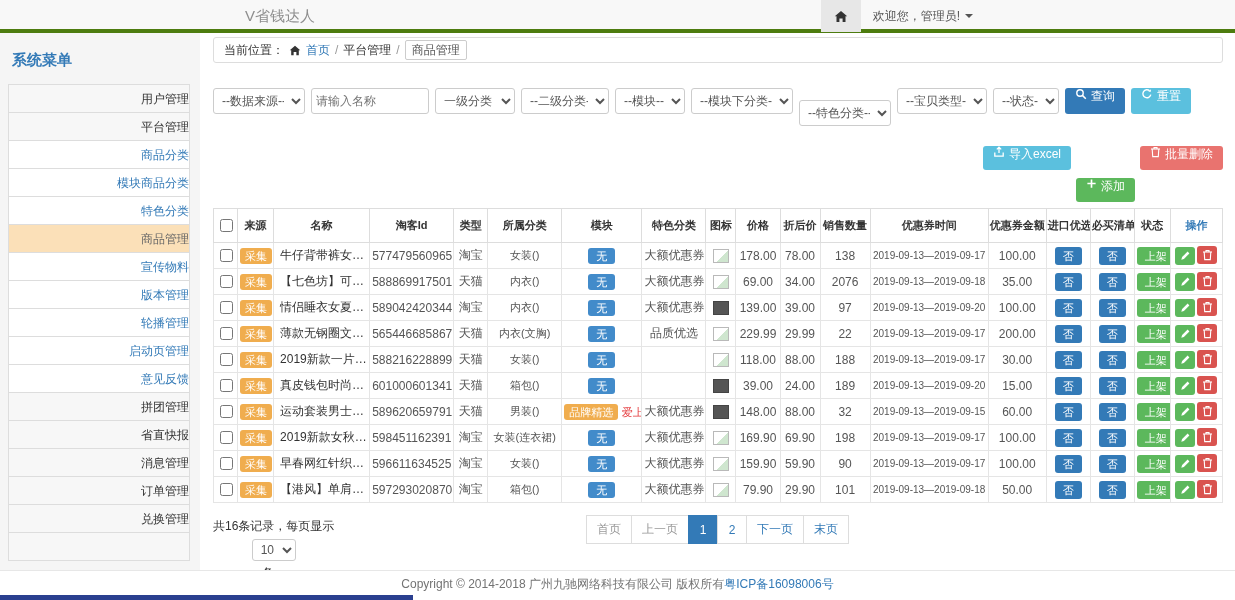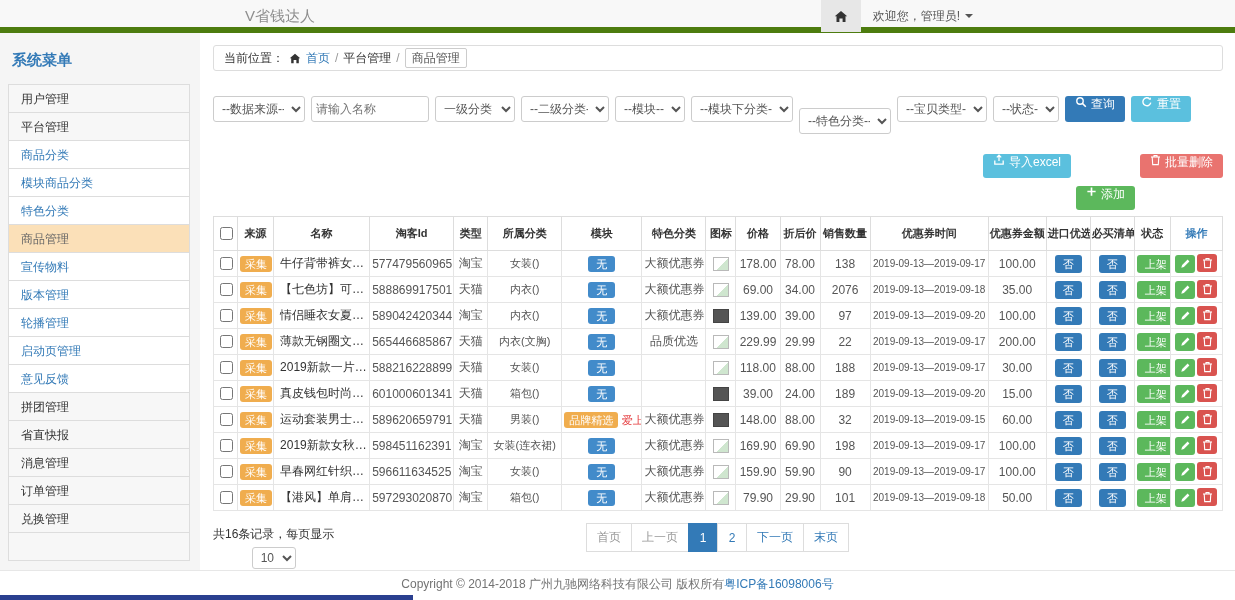--- a/index.html
+++ b/index.html
@@ -4,38 +4,38 @@
 <style>
   * { box-sizing: border-box; }
   html,body { margin:0; padding:0; }
   body {
     width:1235px; height:600px; position:relative; overflow:hidden;
     font-family:"Liberation Sans","DejaVu Sans",sans-serif;
     font-size:12px; color:#333; background:#fff;
   }
   
   .navbar { position:absolute; top:0; left:0; width:100%; height:33px;
-    background:#f8f8f8; border-bottom:6px solid #4d7c0f; z-index:5; }
+    background:#f8f8f8; border-bottom:4px solid #4d7c0f; z-index:5; }
   .brand { position:absolute; left:245px; top:0; line-height:32px; font-size:15px; color:#8e8e8e; }
   .nav-right { position:absolute; right:250px; top:0; height:32px; display:flex; align-items:stretch; }
   .home-btn { width:40px; background:#e7e7e7; display:flex; align-items:center; justify-content:center;
     color:#333; border:none; cursor:pointer; }
   .welcome { display:flex; align-items:center; gap:5px; padding:0 12px; color:#555; cursor:pointer; }
   .caret { width:0; height:0; border-left:4px solid transparent; border-right:4px solid transparent; border-top:4px solid #555; display:inline-block; }
   .ic { display:inline-flex; align-items:center; }
   
   .left-strip { position:absolute; left:0; top:33px; width:200px; height:537px; background:#f5f5f5; }
   .sidebar { position:absolute; left:8px; top:45px; width:182px; height:525px; overflow:hidden; }
   .sidebar-title { color:#337ab7; font-size:15px; font-weight:bold; padding:6px 4px 15px 4px; }
   .menu-item { height:29px; line-height:28px; padding-left:12px; background:#f7f7f7;
-    border:1px solid #ddd; margin-top:-1px; color:#333; cursor:pointer; white-space:nowrap; overflow:hidden; }
+    border:1px solid #ddd; margin-top:-1px; color:#333; cursor:pointer; white-space:nowrap; overflow:hidden;text-align:right; }
   .menu-item.sub { background:#fff; color:#337ab7; }
   .menu-item.active { background:#fbe0b8; color:#666; }
   
-  .main { position:absolute; left:213px; top:45px; width:1010px; }
+  .main { position:absolute; left:213px; top:37px; width:1010px; }
   .breadcrumb { height:26px; border:1px solid #ddd; border-radius:3px; padding:0 10px;
     display:flex; align-items:center; gap:5px; background:#fff; color:#333; }
   .bc-link { color:#337ab7; text-decoration:none; cursor:pointer; }
   .bc-sep { color:#999; }
   .bc-tag { border:1px solid #ccc; padding:0 6px; line-height:18px; border-radius:2px; color:#555; }
   .filter-bar { margin-top:13px; display:flex; gap:6px; align-items:center; }
   .filter-fields { display:flex; gap:6px; align-items:center; }
   select, .text-input { height:26px; border:1px solid #ccc; border-radius:3px; background:#fff;
     color:#555; font-size:12px; font-family:Liberation Sans, sans-serif; padding:0 4px; }
   .btn { display:inline-flex; align-items:flex-start; gap:4px; height:26px; padding:0 10px;

